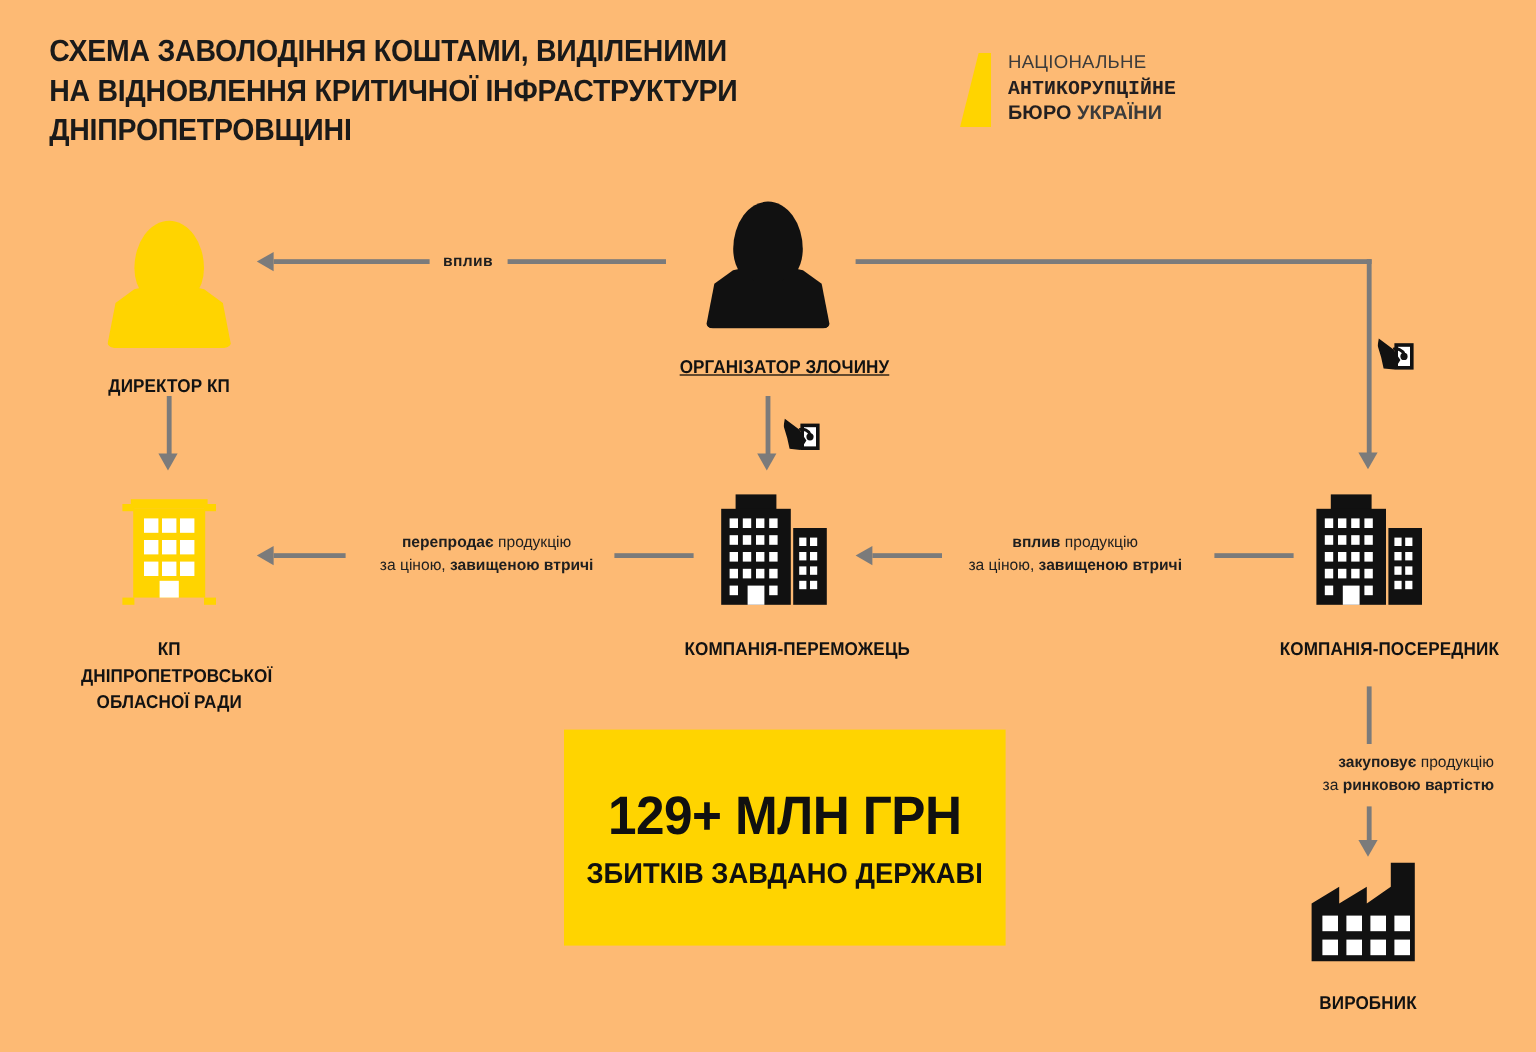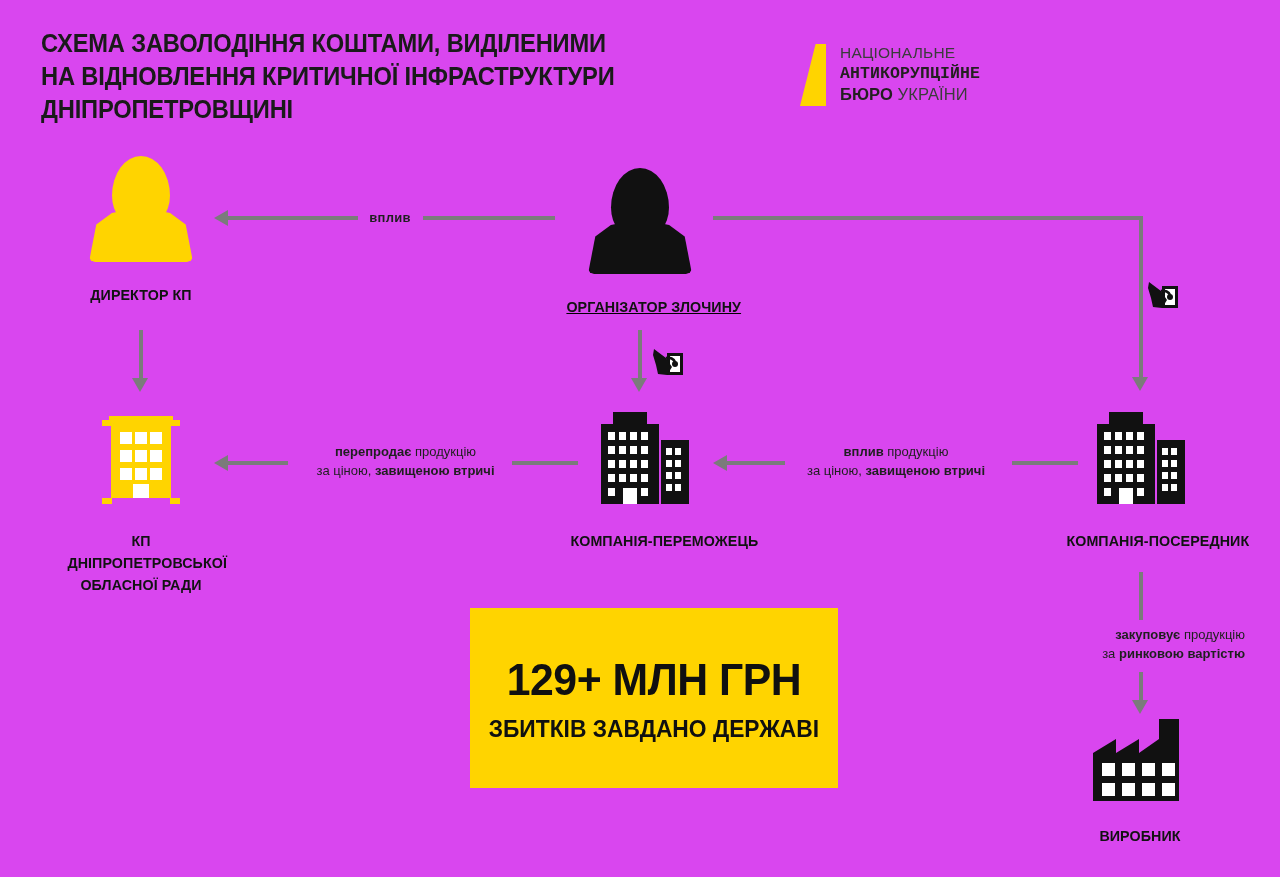--- a/index.html
+++ b/index.html
@@ -2,21 +2,21 @@
 <html><head>
 <meta charset="utf-8">
 <style>
   * { box-sizing: border-box; margin: 0; padding: 0; }
   html, body {
     width: 1280px; height: 877px;
     background: #ffffff;
     font-family: "Liberation Sans", sans-serif;
     overflow: hidden;
   }
-  #canvas { position: relative; width: 1280px; height: 877px; background:#d946ef; }
+  #canvas { position: relative; width: 1280px; height: 877px; background:#fdba74; }
 
   
   #title {
     position: absolute; left: 41px; top: 27px; width: 640px;
     font-size: 25.5px; line-height: 33px;
     font-weight: 700; color: #1a1a1a;
     letter-spacing: -0.2px;
     transform: scaleX(0.93); transform-origin: left top;
   }
   #title .tl { display:block; white-space: nowrap; }
@@ -25,21 +25,21 @@
   #nabu { position: absolute; left: 800px; top: 42px; width: 200px; height: 70px; }
   #nabu .mark {
     position:absolute; left:0; top:2px; width:26px; height:62px;
     background:#FFD400;
     clip-path: polygon(60% 0%, 100% 0%, 100% 100%, 0% 100%);
   }
   #nabu .txt { position:absolute; left:40px; top:1px; color:#231f20; }
   #nabu .l1 { font-size:15.5px; line-height:20px; font-weight:400; letter-spacing:.2px; color:#3b3b3b;}
   #nabu .l2 { font-size:16.5px; line-height:21px; font-weight:700; letter-spacing:.1px;font-family:Liberation Mono, monospace;}
   #nabu .l3 { font-size:16.5px; line-height:21px; font-weight:700; letter-spacing:.1px;}
-  #nabu .l3 .thin { font-weight:400; color:#3b3b3b; }
+  #nabu .l3 .thin { font-weight:700; color:#3b3b3b; }
 
   
   #sap { position: absolute; left: 1070px; top: 40px; width: 190px; height: 78px; }
   #sap .mark { position:absolute; left:0; top:0; width:58px; height:74px; }
   #sap .txt { position:absolute; left:72px; top:6px; color:#2c2c2c;
               font-size:16px; line-height:21.5px; font-weight:400; }
 
   
   .node { position: absolute; text-align:center; }
   .node-label {
@@ -119,21 +119,21 @@
   <div id="nabu">
     <div class="mark"></div>
     <div class="txt">
       <div class="l1">НАЦІОНАЛЬНЕ</div>
       <div class="l2">АНТИКОРУПЦІЙНЕ</div>
       <div class="l3"><span>БЮРО</span> <span class="thin">УКРАЇНИ</span></div>
     </div>
   </div>
 
 
-  <div class="node" style="left:61px; top:156px; width:160px;">
+  <div class="node" style="left:61px; top:184px; width:160px;">
     <div class="person yellow" style="width:104px; height:106px;">
       <div class="head"></div>
       <div class="body"></div>
     </div>
     <div class="node-label" style="margin-top:22px;">ДИРЕКТОР КП</div>
   </div>
 
   <div class="node" style="left:560px; top:168px; width:160px;text-decoration:underline;">
     <div class="person black" style="width:104px; height:106px;">
       <div class="head"></div>

